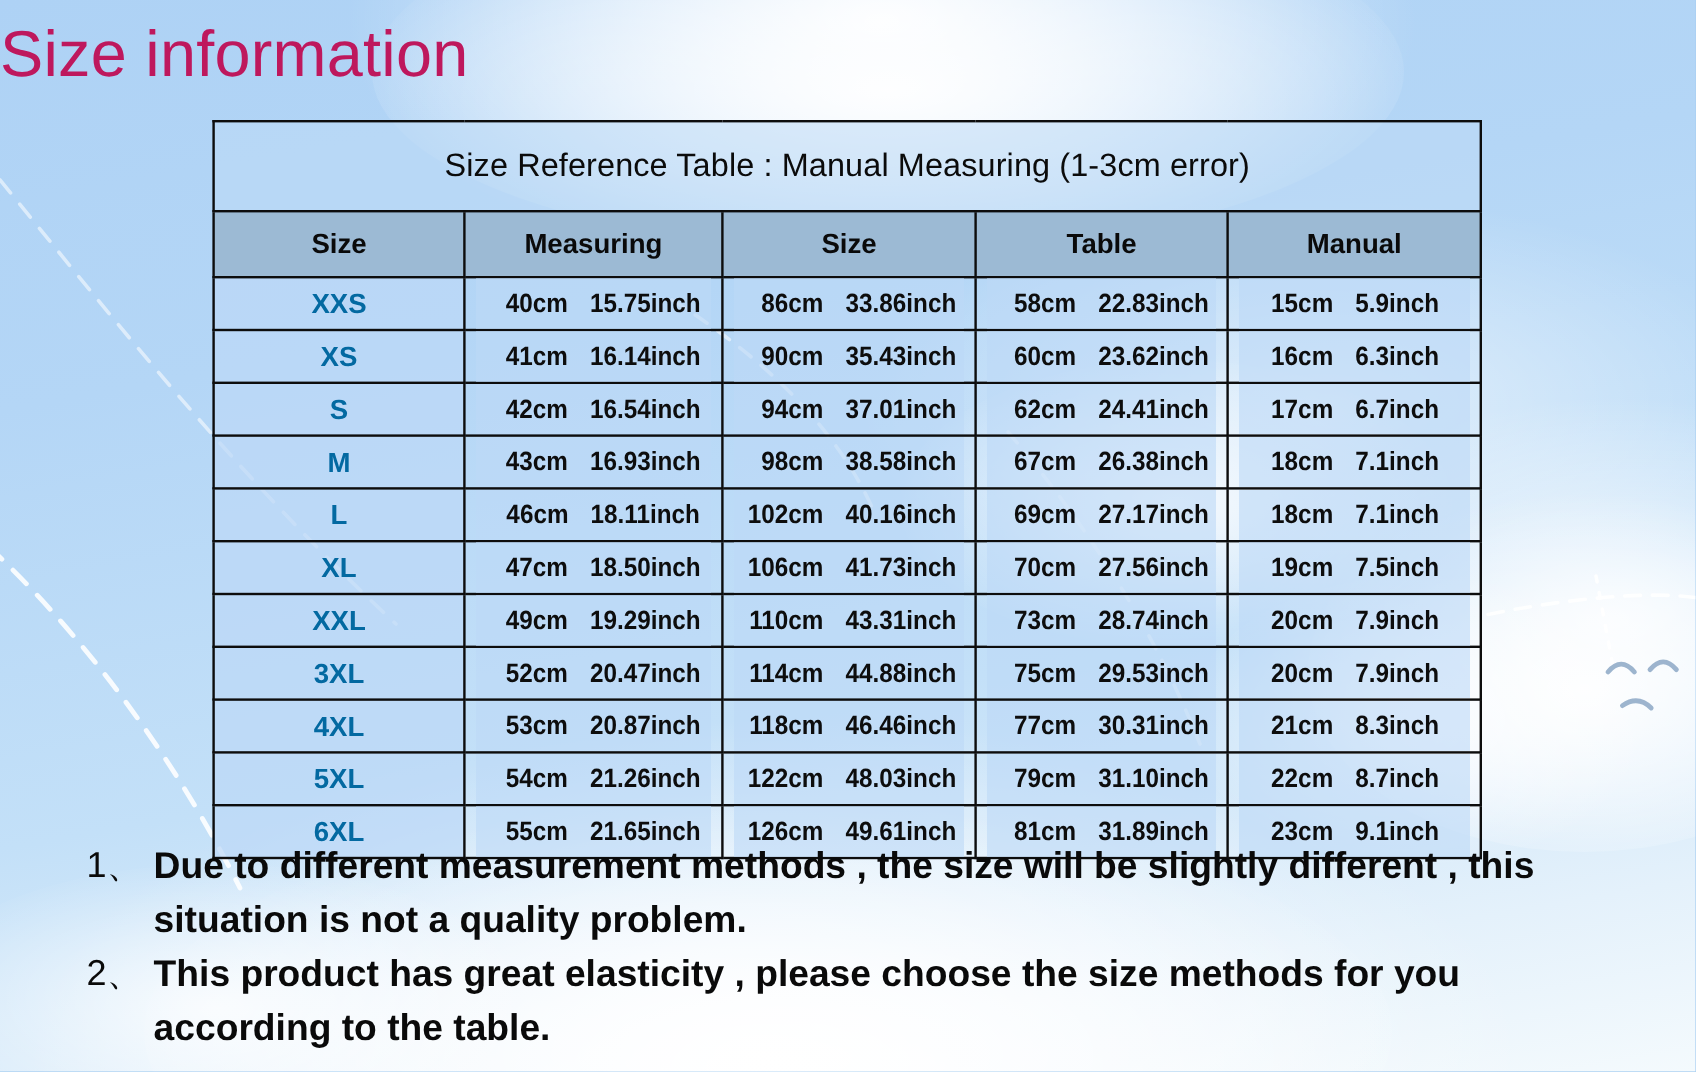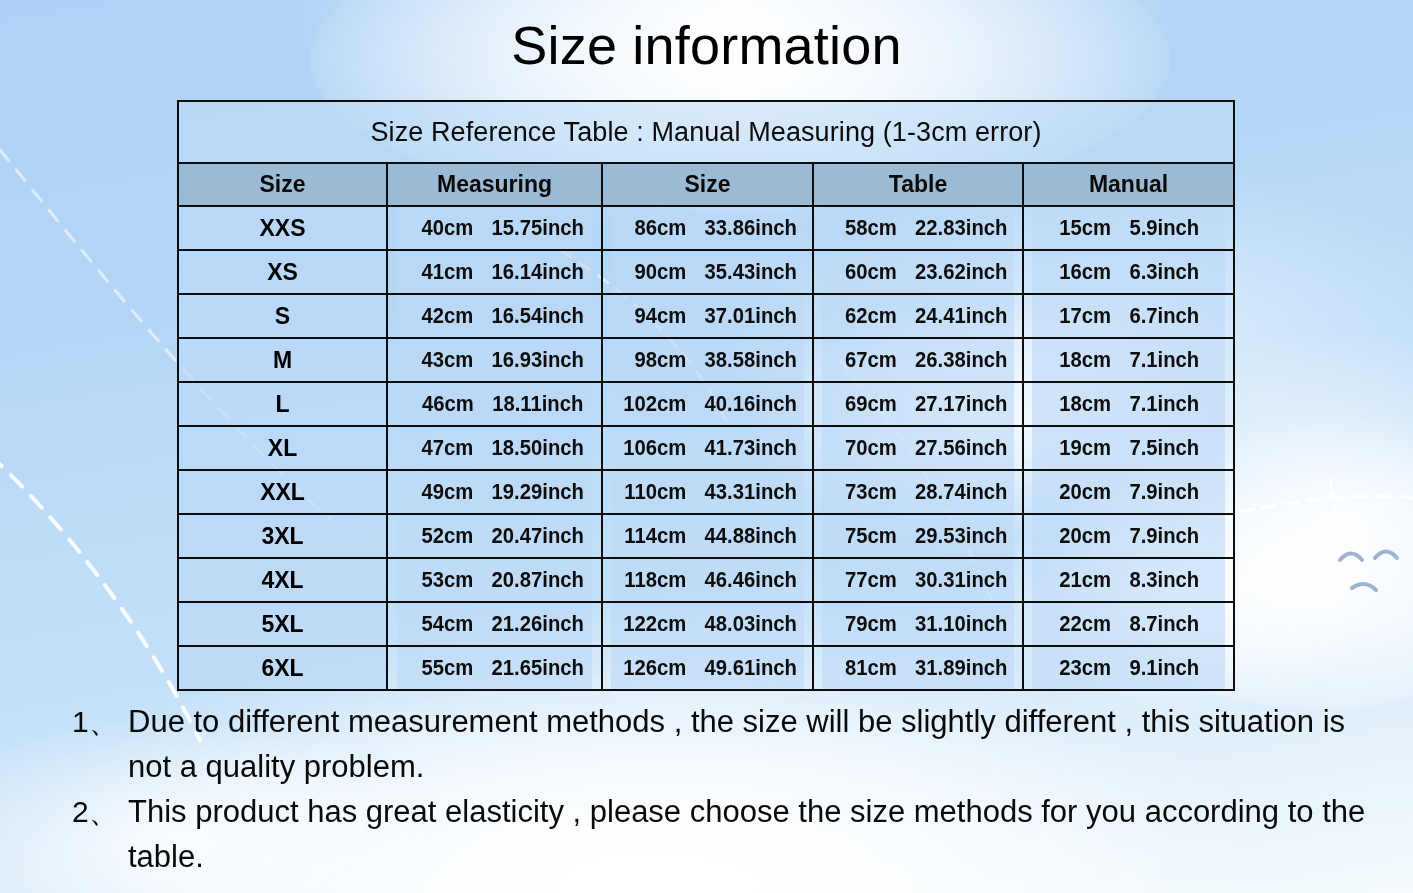--- a/index.html
+++ b/index.html
@@ -27,24 +27,23 @@
       radial-gradient(ellipse 420px 260px at 95% 58%, rgba(255,255,255,0.85) 0%, rgba(255,255,255,0.0) 72%),
       radial-gradient(ellipse 520px 240px at 78% 38%, rgba(255,255,255,0.55) 0%, rgba(255,255,255,0.0) 74%),
       linear-gradient(170deg, #aed2f5 0%, #b4d6f6 30%, #c3e0f8 62%, #e4f1fb 86%, #f4fafd 100%);
   }
   #sky-art { position:absolute; inset:0; }
 
   
   #page-title {
     position:absolute;
     top:18px; left:0; right:0;
-    text-align:center;
     font-size:54px;
     font-weight:400;
-    color:#000000;
+    color:#be185d;
     letter-spacing:0.2px;
     line-height:1;
   }
 
   
   #size-table-wrap {
     position:absolute;
     left:177px;
     top:100px;
     width:1058px;
@@ -61,40 +60,40 @@
     padding:0;
   }
   
   col.c-size     { width:209px; }
   col.c-shoulder { width:215px; }
   col.c-bust     { width:211px; }
   col.c-length   { width:210px; }
   col.c-sleeve   { width:211px; }
 
   .caption-cell {
-    height:62px;
+    height:75px;
     background:rgba(190,219,246,0.55);
     font-size:27px;
     font-weight:400;
     color:#0b0b0b;
     letter-spacing:0.1px;
   }
   .head-cell {
-    height:43px;
+    height:55px;
     background:#9cbad4;
     font-size:23px;
     font-weight:bold;
     color:#0a0a0a;
   }
   .size-cell {
     height:44px;
     background:rgba(188,216,246,0.72);
     font-size:23px;
     font-weight:bold;
-    color:#000000;
+    color:#0369a1;
   }
   .meas-cell {
     height:44px;
     background:rgba(188,216,246,0.60);
     font-size:22px;
     font-weight:bold;
     color:#0d0d0d;
     font-stretch:condensed;
     transform:scaleX(0.92);
   }
@@ -117,21 +116,21 @@
     font-size:31px;
     color:#0a0a0a;
     line-height:1.45;
   }
   .note-row { display:flex; align-items:flex-start; }
   .note-num {
     width:56px;
     flex:0 0 56px;
     font-size:30px;
   }
-  .note-text { flex:1; }
+  .note-text { flex:1;font-weight:bold; }
 </style>
 </head>
 <body>
 
 <div id="sky">
   <svg id="sky-art" viewBox="0 0 1413 893" preserveAspectRatio="none">
     <defs>
       <radialGradient id="cloudA" cx="50%" cy="55%" r="55%">
         <stop offset="0%" stop-color="#ffffff" stop-opacity="0.95"></stop>
         <stop offset="100%" stop-color="#ffffff" stop-opacity="0"></stop>

